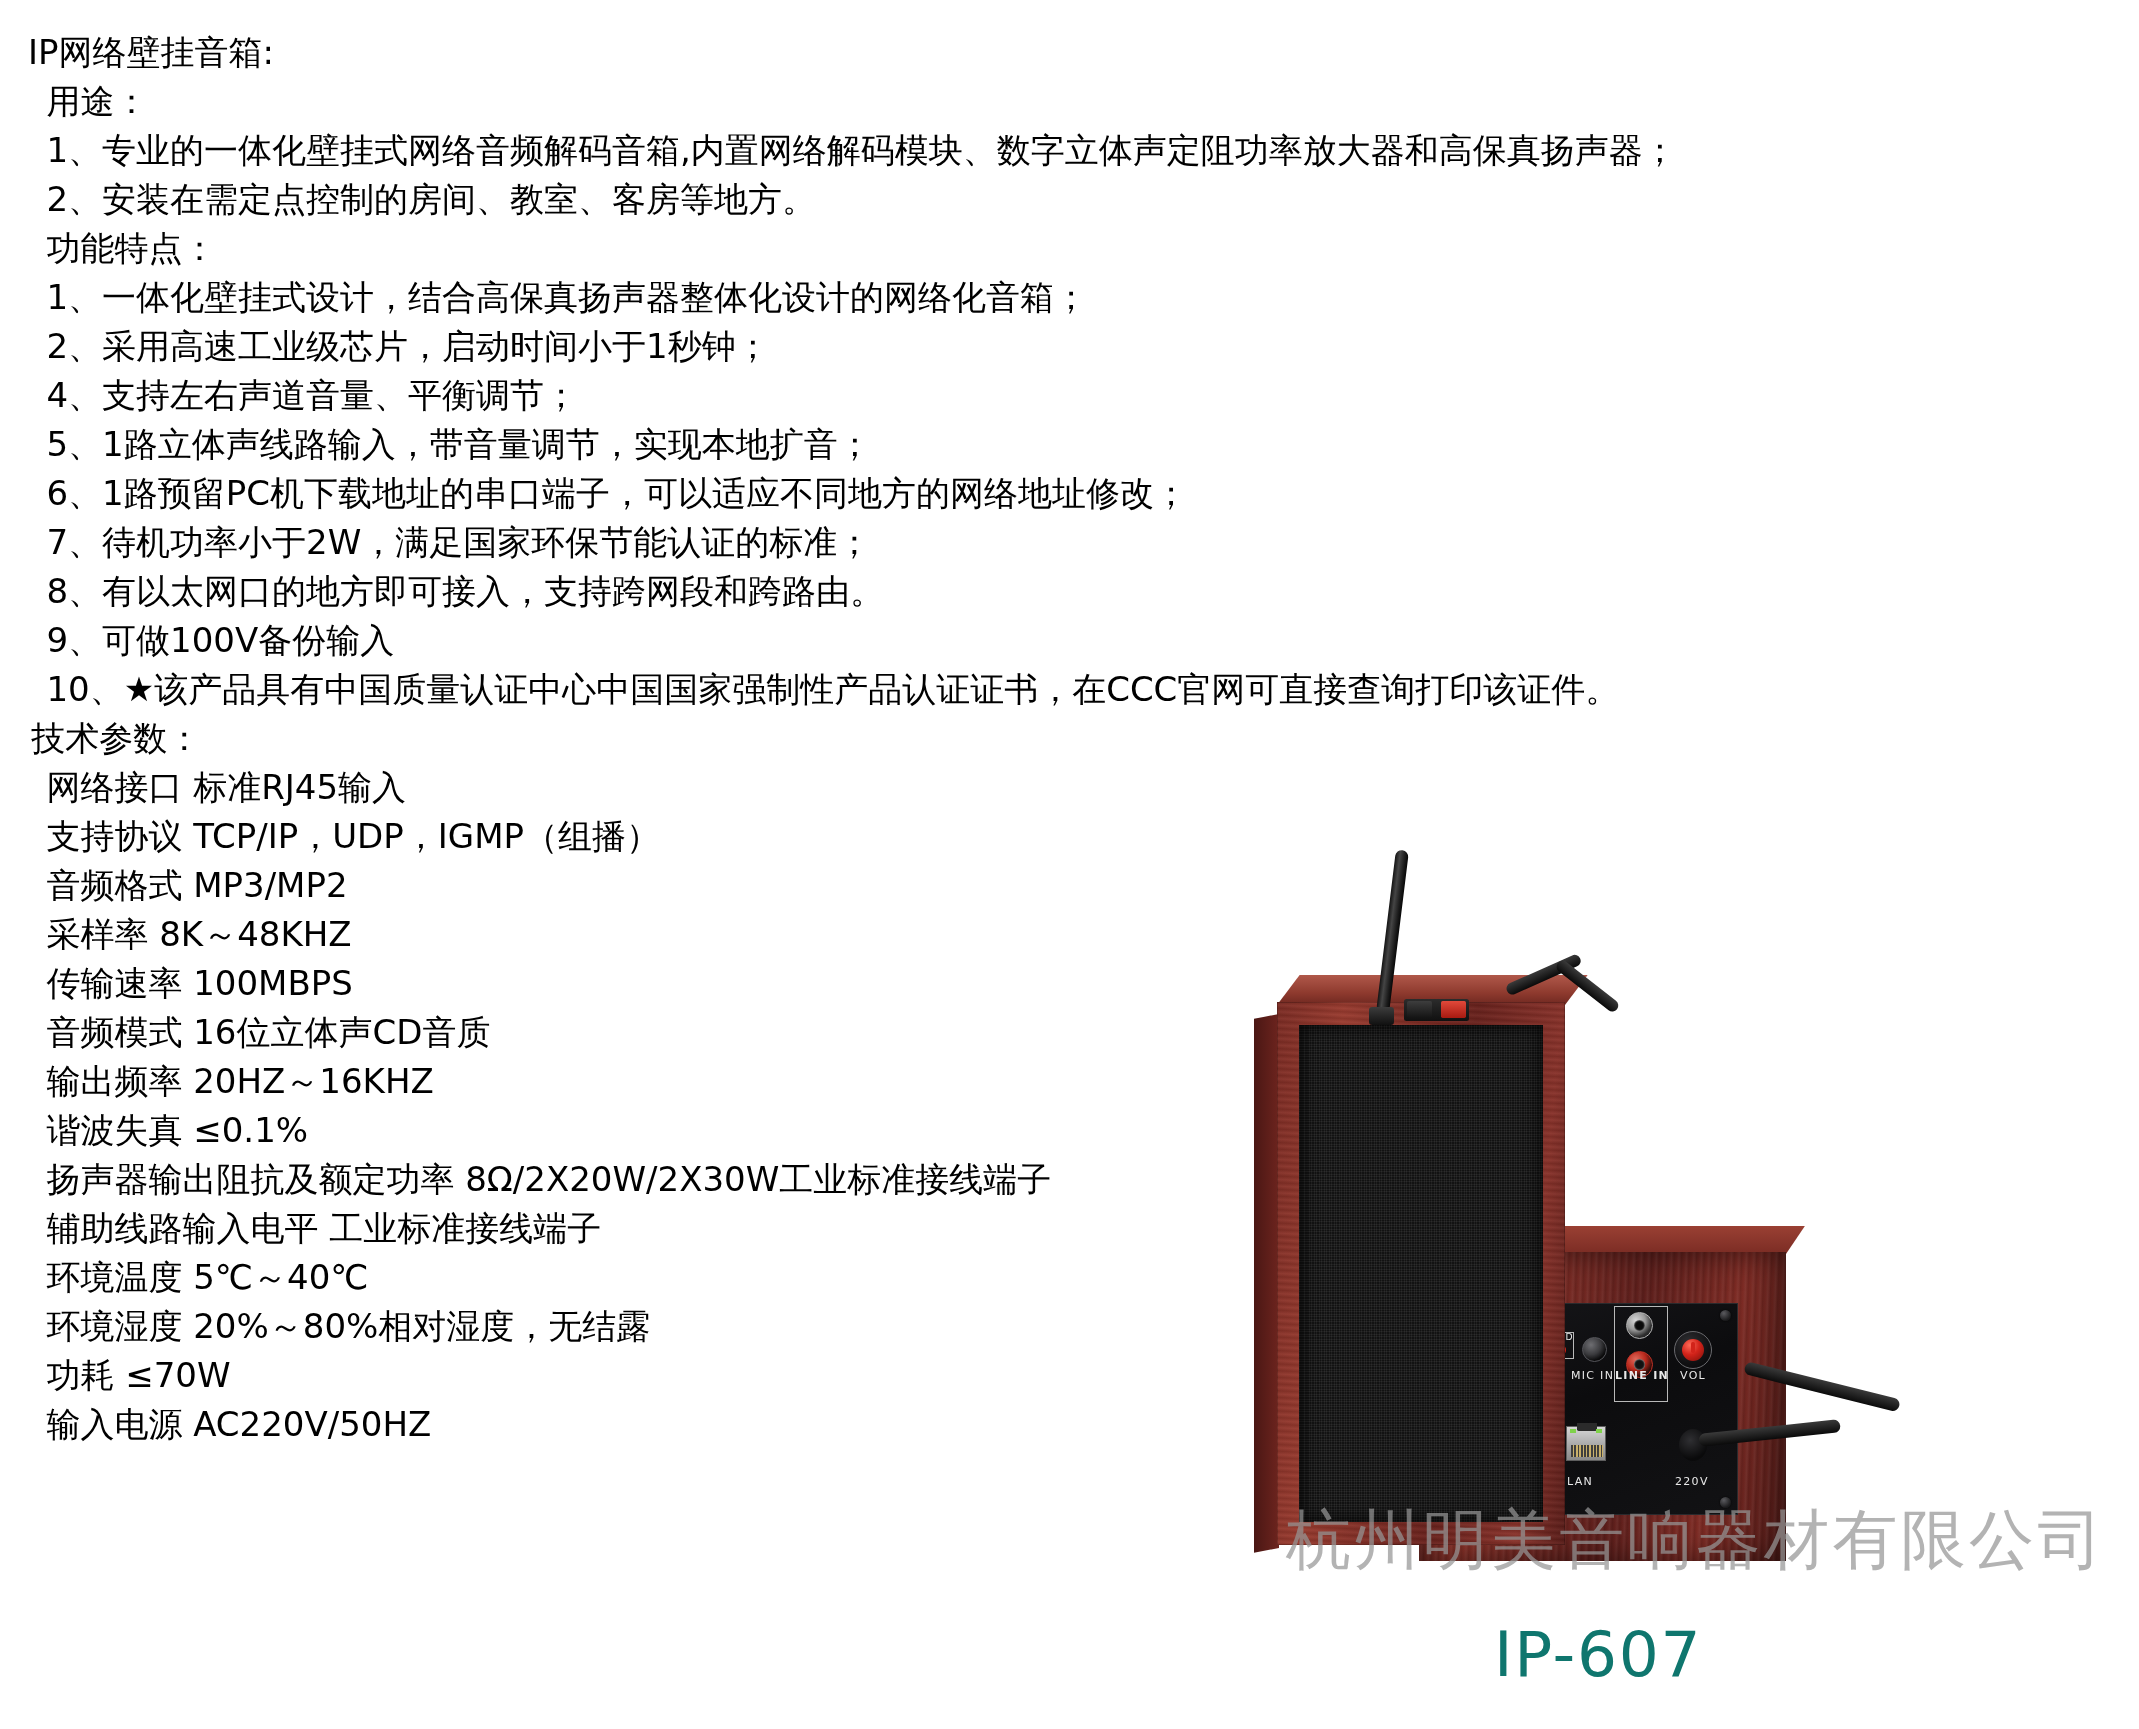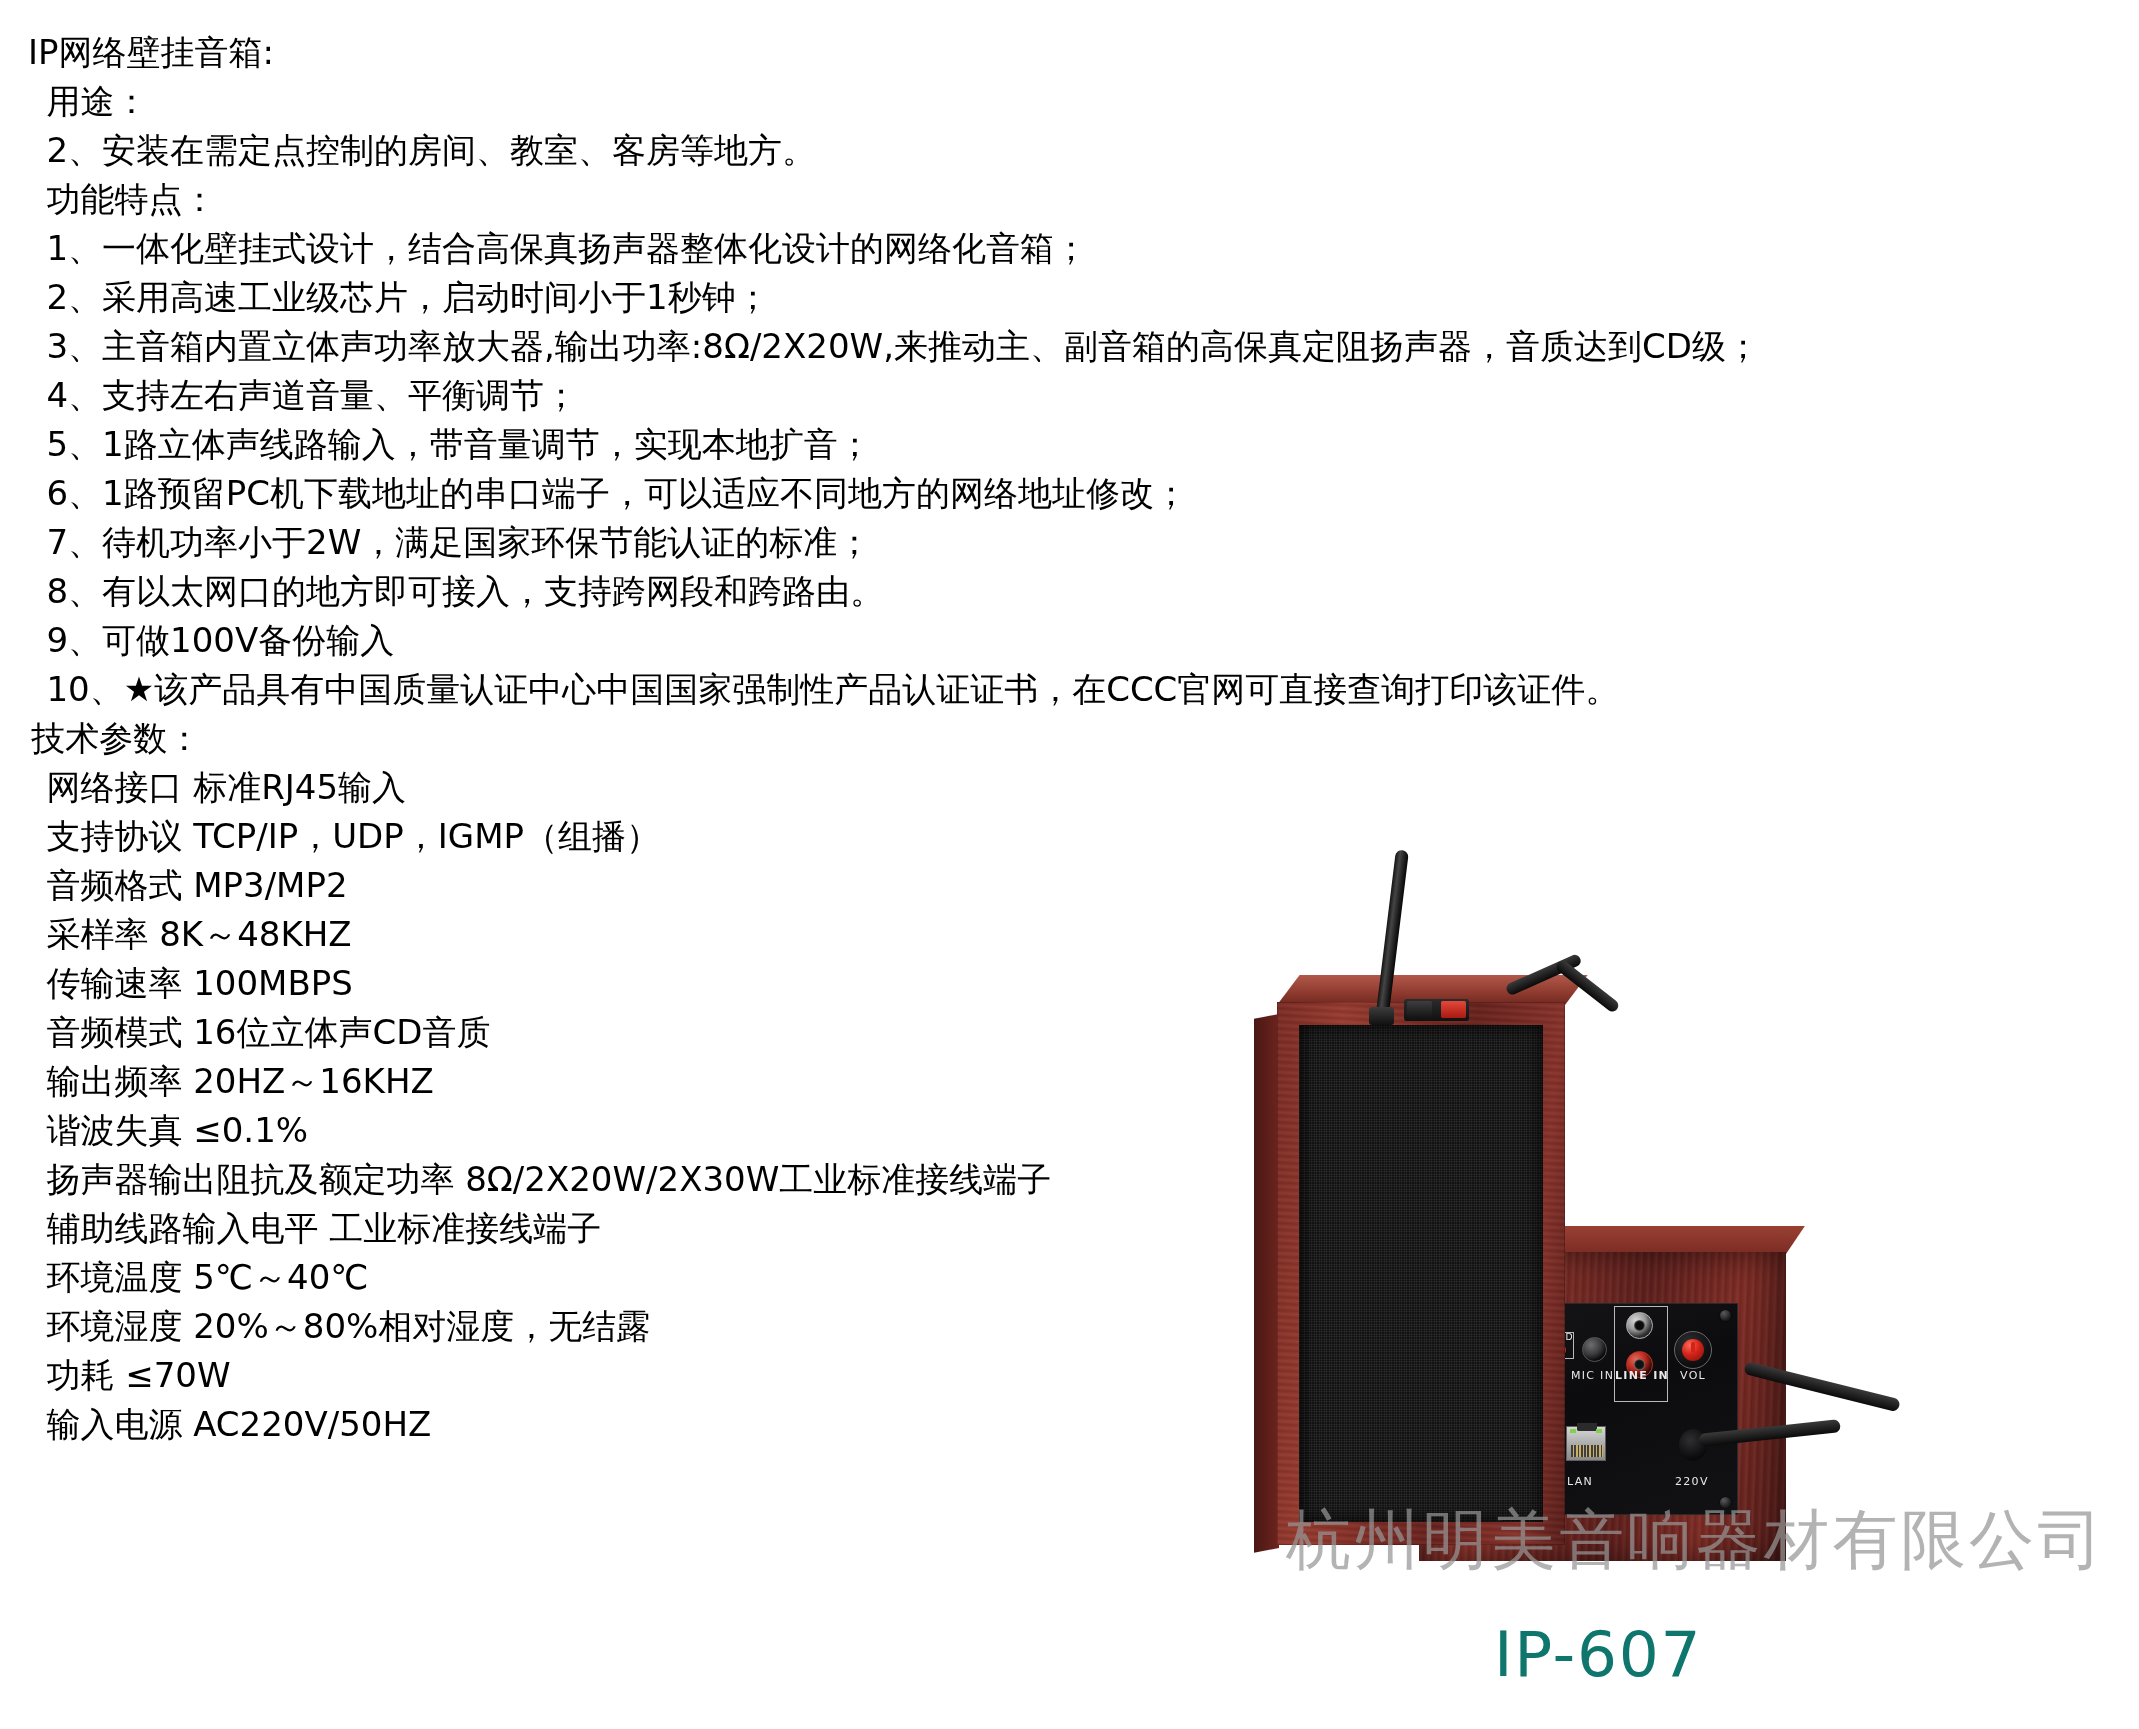--- a/index.html
+++ b/index.html
@@ -411,26 +411,26 @@
   }
 </style>
 </head>
 <body>
 
 <div class="doc">
 
   <div class="line title-line">IP网络壁挂音箱:</div>
 
   <div class="line sect-head">用途：</div>
+  <div class="line item-line">1、专业的一体化壁挂式网络音频解码音箱,内置网络解码模块、数字立体声定阻功率放大器和高保真扬声器；</div>
   <div class="line item-line">2、安装在需定点控制的房间、教室、客房等地方。</div>
 
   <div class="line sect-head">功能特点：</div>
   <div class="line item-line">1、一体化壁挂式设计，结合高保真扬声器整体化设计的网络化音箱；</div>
   <div class="line item-line">2、采用高速工业级芯片，启动时间小于1秒钟；</div>
-  <div class="line item-line">3、主音箱内置立体声功率放大器,输出功率:8Ω/2X20W,来推动主、副音箱的高保真定阻扬声器，音质达到CD级；</div>
   <div class="line item-line">4、支持左右声道音量、平衡调节；</div>
   <div class="line item-line">5、1路立体声线路输入，带音量调节，实现本地扩音；</div>
   <div class="line item-line">6、1路预留PC机下载地址的串口端子，可以适应不同地方的网络地址修改；</div>
   <div class="line item-line">7、待机功率小于2W，满足国家环保节能认证的标准；</div>
   <div class="line item-line">8、有以太网口的地方即可接入，支持跨网段和跨路由。</div>
   <div class="line item-line">9、可做100V备份输入</div>
   <div class="line item-line">10、★该产品具有中国质量认证中心中国国家强制性产品认证证书，在CCC官网可直接查询打印该证件。</div>
 
   <div class="line tech-head">技术参数：</div>
   <div class="line spec-line">网络接口 标准RJ45输入</div>

